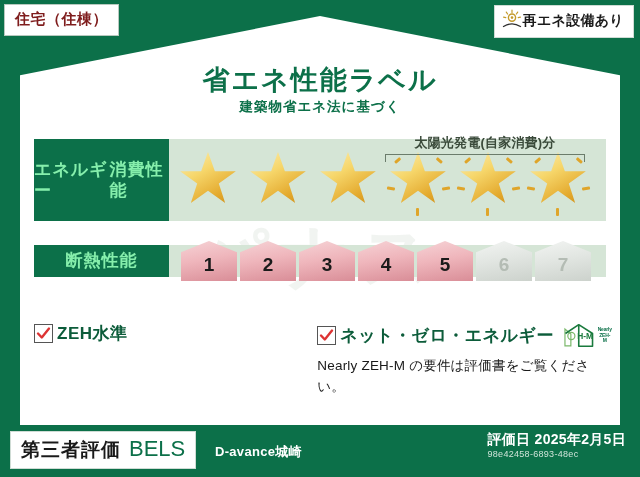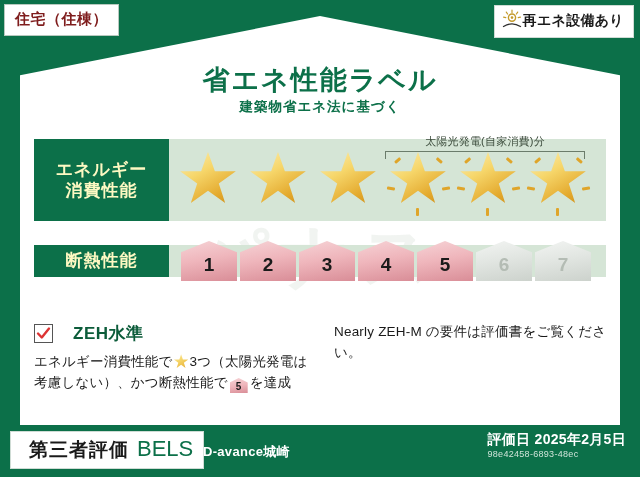--- a/index.html
+++ b/index.html
@@ -70,38 +70,38 @@
   .metric-row {
     position: absolute; left: 34px; right: 34px;
     display: flex; align-items: stretch; z-index: 4;
   }
   #row-energy { top: 139px; height: 82px; }
   #row-insulation { top: 245px; height: 32px; }
 
   .metric-name {
     width: 135px; flex: none;
     background: #0c7049;
-    color: #fef9c3; font-weight: bold;
-    display: flex; flex-direction: column;
+    color: #86efac; font-weight: bold;
+    display: flex; 
     align-items: center; justify-content: center;
     font-size: 17px; line-height: 1.25; letter-spacing: 1px;
   }
   .metric-value {
     flex: 1; background: #d5e5d6;
     position: relative;
     display: flex; align-items: center;
   }
 
   
   #solar-annotation {
     position: absolute; left: 385px; top: 134px; width: 200px;
     z-index: 7; text-align: center;
   }
   #solar-annotation .sa-text {
-    font-size: 11px; color: #3a4a3a; font-weight: normal; letter-spacing: .2px;
+    font-size: 13px; color: #3a4a3a; font-weight: bold; letter-spacing: .2px;
     white-space: nowrap;
   }
   #solar-annotation .sa-bracket {
     margin-top: 2px; height: 8px;
     border-left: 1.5px solid #6b7c6b;
     border-right: 1.5px solid #6b7c6b;
     border-top: 1.5px solid #6b7c6b;
   }
 
   
@@ -147,21 +147,21 @@
     color: #b4bcb4;
   }
 
   
   #criteria {
     position: absolute; left: 34px; right: 28px; top: 322px;
     display: flex; gap: 22px; z-index: 4;
   }
   .criteria-col { flex: 1; }
   .criteria-head {
-    display: flex; align-items: center; gap: 20px; margin-bottom: 7px;
+    display: flex; align-items: center; gap: 4px; margin-bottom: 7px;
   }
   .checkbox {
     width: 19px; height: 19px; flex: none;
     border: 1.5px solid #555; background: #fff;
     position: relative;
   }
   .checkbox svg { position: absolute; left: 1px; top: 1px; }
   .criteria-title {
     font-size: 17px; font-weight: bold; color: #0c5c3a; letter-spacing: .5px;
     white-space: nowrap;
@@ -194,27 +194,27 @@
     position: absolute; left: 0; right: 0; bottom: 0; height: 52px;
     z-index: 5;
   }
   #bels-chip {
     position: absolute; left: 10px; top: 6px;
     background: #ffffff; border: 1px solid #cfdcd5;
     padding: 4px 10px 5px 10px;
     display: flex; align-items: baseline; gap: 8px;
   }
   #bels-chip .bels-jp {
-    font-size: 19px; font-weight: bold; color: #1a1a1a; letter-spacing: 1px; margin-left: 8px;
+    font-size: 19px; font-weight: bold; color: #1a1a1a; letter-spacing: 1px;
   }
   #bels-chip .bels-en {
     font-size: 22px; font-weight: normal; color: #0c7049; letter-spacing: 0px;
   }
   #building-name {
-    position: absolute; left: 203px; top: 18px;
+    position: absolute; left: 215px; top: 18px;
     font-size: 13px; font-weight: bold; color: #ffffff; letter-spacing: .3px;
   }
   #footer-right {
     position: absolute; right: 14px; top: 6px; text-align: left;
   }
   #eval-date { font-size: 14px; font-weight: bold; color: #ffffff; letter-spacing: .3px; }
   #eval-id { font-size: 9px; color: #cfe3d8; margin-top: 0; letter-spacing: .3px; }
 </style>
 </head>
 <body>
@@ -320,26 +320,43 @@
 
     <div class="criteria-col">
       <div class="criteria-head">
         <span class="checkbox">
           <svg width="15" height="15" viewBox="0 0 15 15">
             <path d="M2 7.5 L5.8 11.5 L13 2.6" fill="none" stroke="#d33" stroke-width="2.4" stroke-linecap="round" stroke-linejoin="round"></path>
           </svg>
         </span>
         <span class="criteria-title">ZEH水準</span>
       </div>
-      <div class="criteria-body">
-        <span>エネルギー消費性能で</span><span class="inline-star"></span><span>3つ（太陽光発電は考慮しない）、かつ断熱性能で</span><span class="inline-grade">5</span><span>を達成</span>
+    </div>
+
+    <div class="criteria-col">
+      <div class="criteria-head">
+        <span class="checkbox">
+          <svg width="15" height="15" viewBox="0 0 15 15">
+            <path d="M2 7.5 L5.8 11.5 L13 2.6" fill="none" stroke="#d33" stroke-width="2.4" stroke-linecap="round" stroke-linejoin="round"></path>
+          </svg>
+        </span>
+        <span class="criteria-title">ネット・ゼロ・エネルギー</span>
+        <span id="zehm-mark">
+          <svg width="34" height="27" viewBox="0 0 34 27">
+            <path d="M9 12 L3 7 L3 24 L9 24 Z" fill="none" stroke="#7ab86a" stroke-width="1.2"></path>
+            <circle cx="9.5" cy="14" r="3.6" fill="none" stroke="#7ab86a" stroke-width="1.2"></circle>
+            <path d="M17 2.5 L31 11.5 L31 24.5 L17 24.5 Z M17 2.5 L3.5 11.5" fill="none" stroke="#1a7a3d" stroke-width="1.6" stroke-linejoin="round"></path>
+            <text x="23.5" y="17" font-family="'Liberation Sans',sans-serif" font-size="8.5" font-weight="bold" fill="#1a7a3d" text-anchor="middle">H-M</text>
+          </svg>
+          <span class="zm-sub">
+            <span>Nearly</span><br>
+            <span>ZEH-M</span>
+          </span>
+        </span>
       </div>
-    </div>
-
-    <div class="criteria-col">
       <div class="criteria-body">Nearly ZEH-M の要件は評価書をご覧ください。</div>
     </div>
 
   </div>
 
   <div id="footer">
     <div id="bels-chip">
       <span class="bels-jp">第三者評価</span>
       <span class="bels-en">BELS</span>
     </div>

